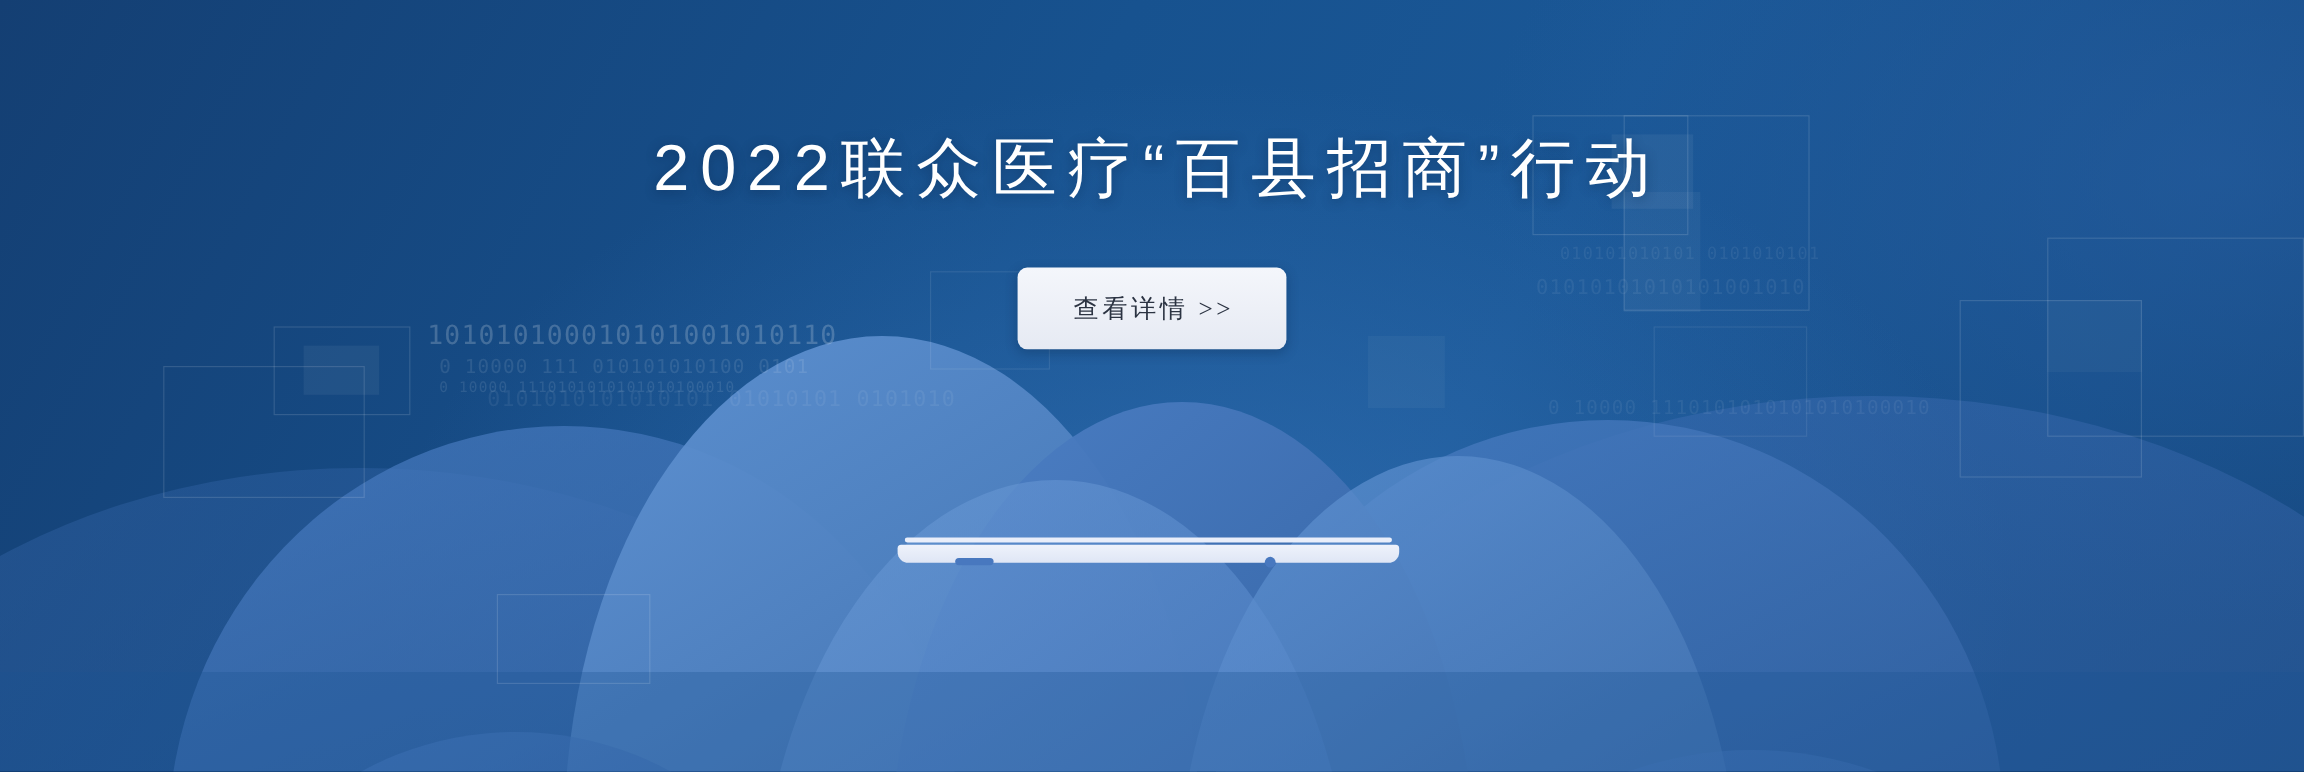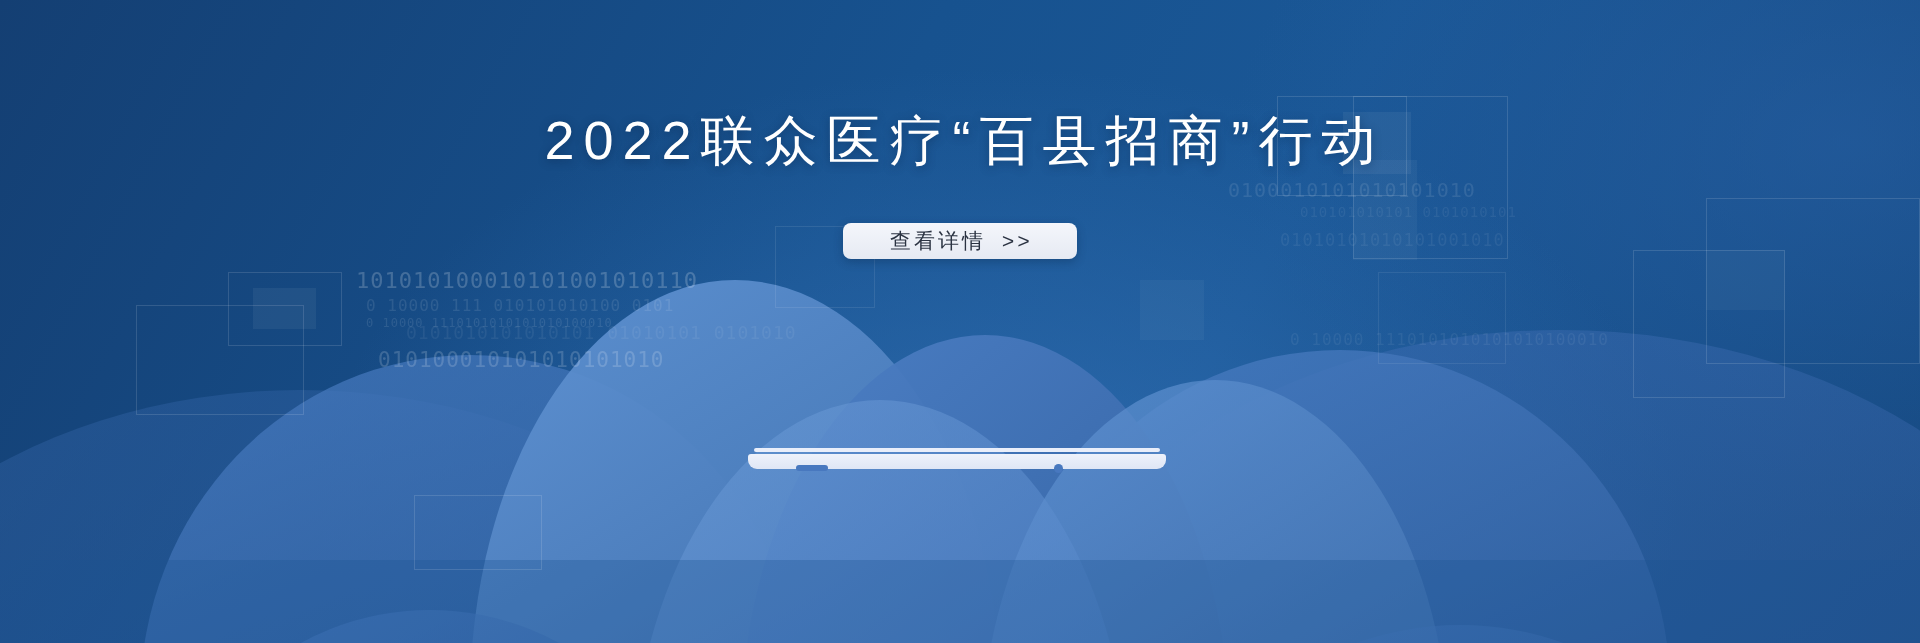--- a/index.html
+++ b/index.html
@@ -85,26 +85,26 @@
     text-indent: 7px;
     white-space: nowrap;
     text-shadow: 0 2px 9px rgba(8,36,70,0.42);
   }
 
   .cta-wrap {
     margin-top: 54px;
   }
   .cta-button {
     display: inline-block;
-    padding: 4px 44px;
+    padding: 20px 44px;
     border: none;
     border-radius: 8px;
     background: linear-gradient(180deg, #f4f6fb 0%, #e6eaf3 100%);
     color: #2b3342;
-    font-family: Liberation Mono, monospace;
+    font-family: Liberation Serif, serif;
     font-size: 21px;
     letter-spacing: 3px;
     text-indent: 3px;
     cursor: pointer;
     white-space: nowrap;
     box-shadow: 0 3px 10px rgba(8,34,66,0.30);
   }
 
   
   .device {
@@ -211,23 +211,21 @@
   <div class="deco-rect" style="left:1378px; top:272px; width:128px; height:92px; border-color:rgba(255,255,255,0.08);"></div>
 
   <div class="deco-rect" style="left:1633px; top:250px; width:152px; height:148px;"></div>
   <div class="deco-rect" style="left:1706px; top:198px; width:214px; height:166px;"></div>
   <div class="deco-fill" style="left:1706px; top:250px; width:79px; height:60px; background:rgba(255,255,255,0.035);"></div>
 
   <div class="binary" style="left:356px; top:268px; font-size:22px;">101010100010101001010110</div>
   <div class="binary dim" style="left:366px; top:296px; font-size:16px;">0 10000 111    010101010100   0101</div>
   <div class="binary dim" style="left:366px; top:316px; font-size:12px;">0 10000 1110101010101010100010</div>
   <div class="binary dim2" style="left:406px; top:322px; font-size:18px;">0101010101010101 01010101 0101010</div>
-  <div class="binary" style="left:378px; top:348px; font-size:21px; color:rgba(255,255,255,0.17);">010100010101010101010</div>
-
-  <div class="binary dim" style="left:1228px; top:178px; font-size:20px;">0100010101010101010</div>
+
   <div class="binary dim2" style="left:1300px; top:204px; font-size:14px;">010101010101 0101010101</div>
   <div class="binary dim2" style="left:1280px; top:230px; font-size:17px;">01010101010101001010</div>
   <div class="binary dim2" style="left:1290px; top:330px; font-size:16px;">0 10000 1110101010101010100010</div>
 
   <div class="content">
 
     <div class="title">2022联众医疗“百县招商”行动</div>
 
 
     <div class="cta-wrap">

